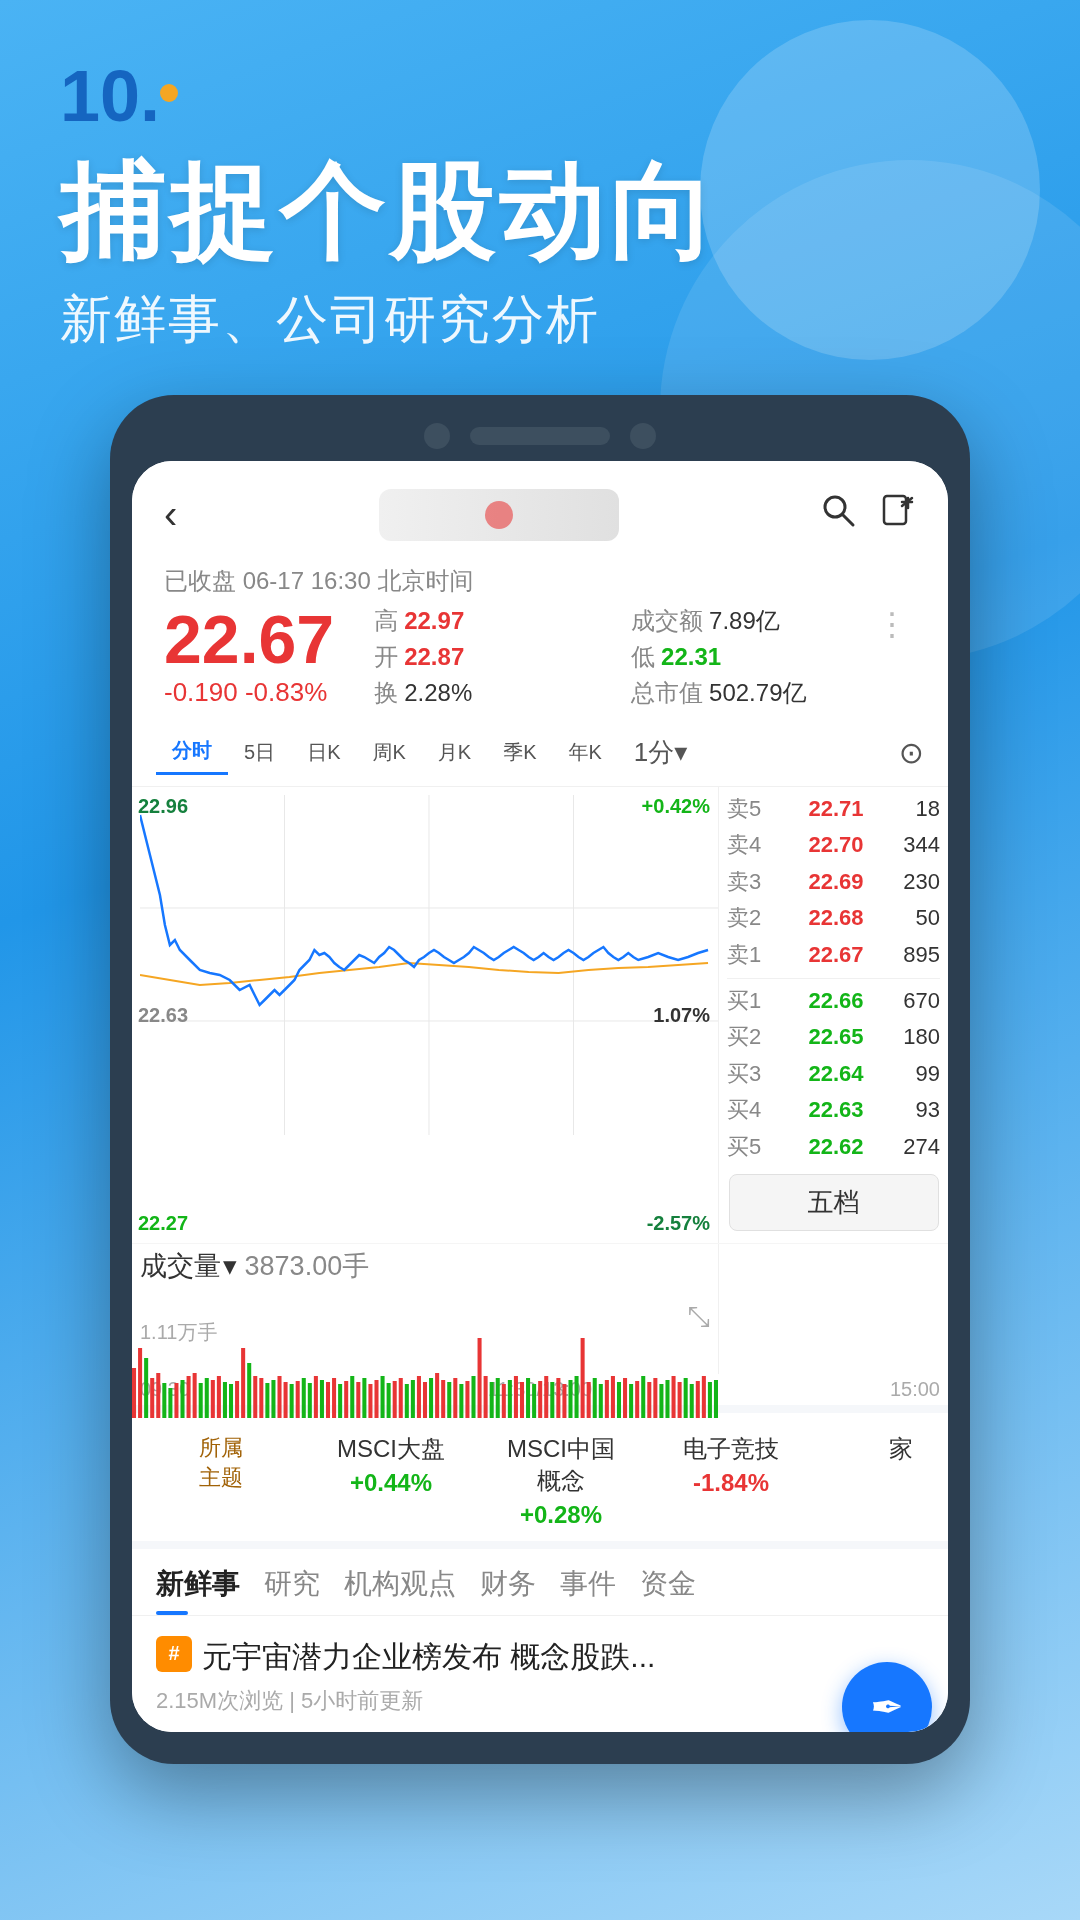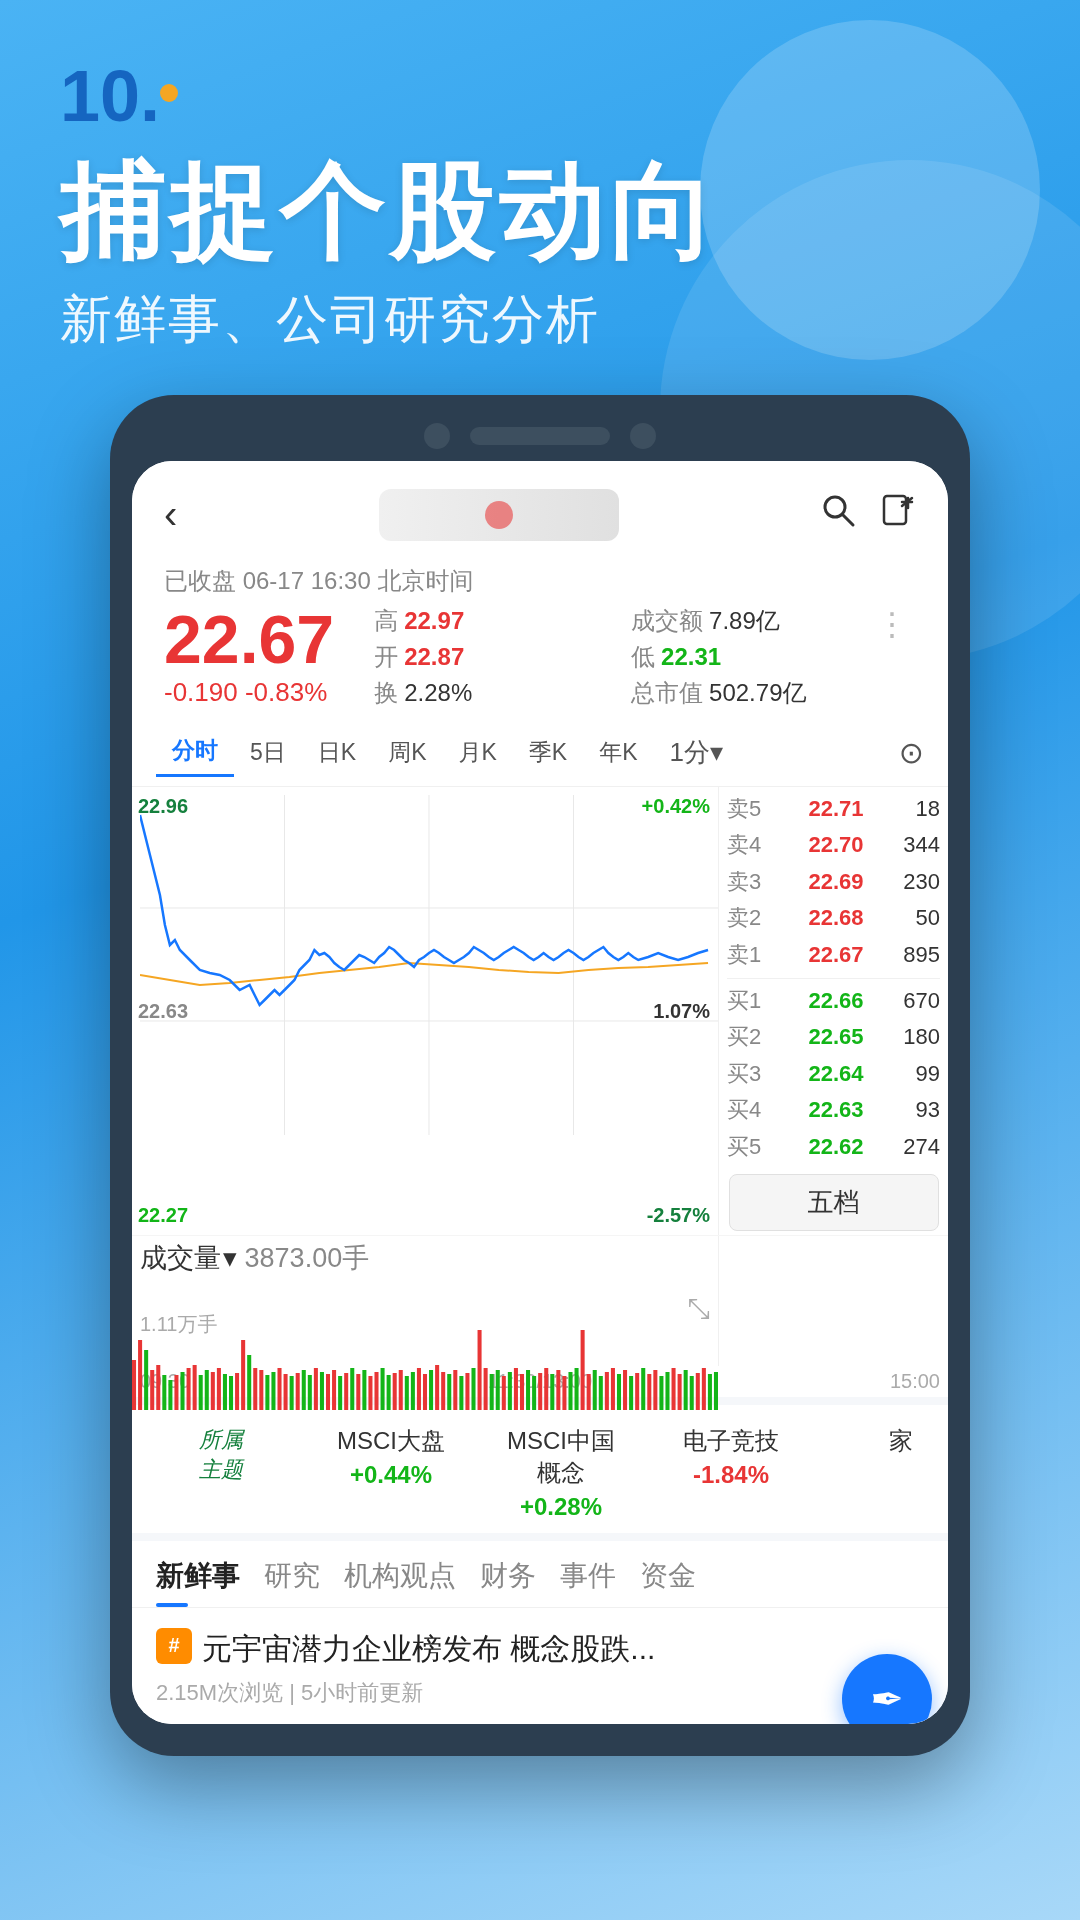--- a/index.html
+++ b/index.html
@@ -208,21 +208,21 @@
     
     .chart-tabs {
       display: flex;
       align-items: center;
       padding: 8px 24px;
       background: #fff;
       border-bottom: 1px solid #f0f0f0;
       gap: 0;
     }
     .chart-tab {
-      font-size: 23px;
+      font-size: 20px;
       color: #555;
       padding: 8px 16px;
       cursor: pointer;
     }
     .chart-tab.active {
       color: #1677ff;
       font-weight: 700;
       border-bottom: 3px solid #1677ff;
     }
     .chart-tab-dropdown {
@@ -324,21 +324,21 @@
       align-items: center;
       gap: 2px;
       color: #333;
       cursor: pointer;
     }
     .vol-val { color: #888; }
 
     
     .five-档-btn {
       width: 210px;
-      margin: 8px auto 0 auto;
+      margin: 8px auto 8px auto;
       display: block;
       background: #f5f5f5;
       border: 1px solid #e0e0e0;
       border-radius: 8px;
       text-align: center;
       font-size: 26px;
       color: #333;
       padding: 10px 0;
       cursor: pointer;
     }
@@ -354,23 +354,22 @@
     }
     .sector-item {
       display: flex;
       flex-direction: column;
       align-items: center;
       margin-right: 40px;
       min-width: 130px;
     }
     .sector-label {
       font-size: 22px;
-      color: #15803d;
+      color: #a16207;
       text-align: center;
-      font-style: italic;
     }
     .sector-change-green { font-size: 24px; color: #13b518; font-weight: 600; }
     .sector-change-red { font-size: 24px; color: #e83535; font-weight: 600; }
     .sector-name {
       font-size: 24px;
       color: #333;
       font-weight: 500;
       text-align: center;
       margin-bottom: 4px;
     }

